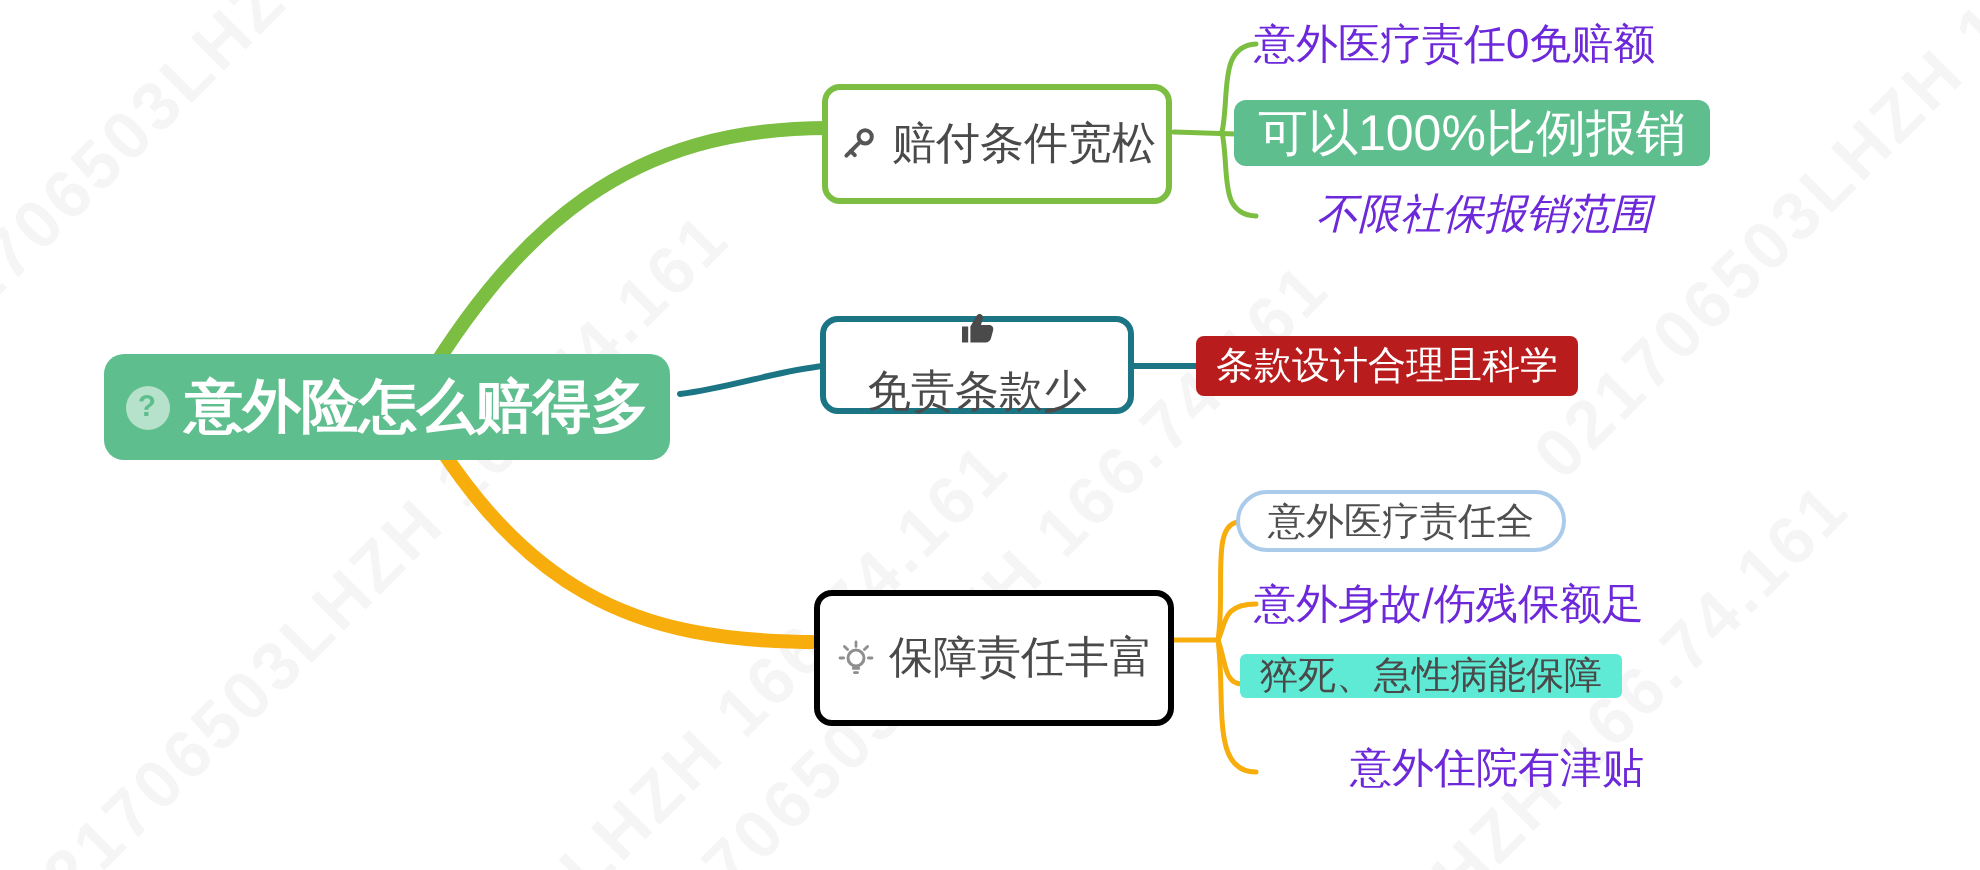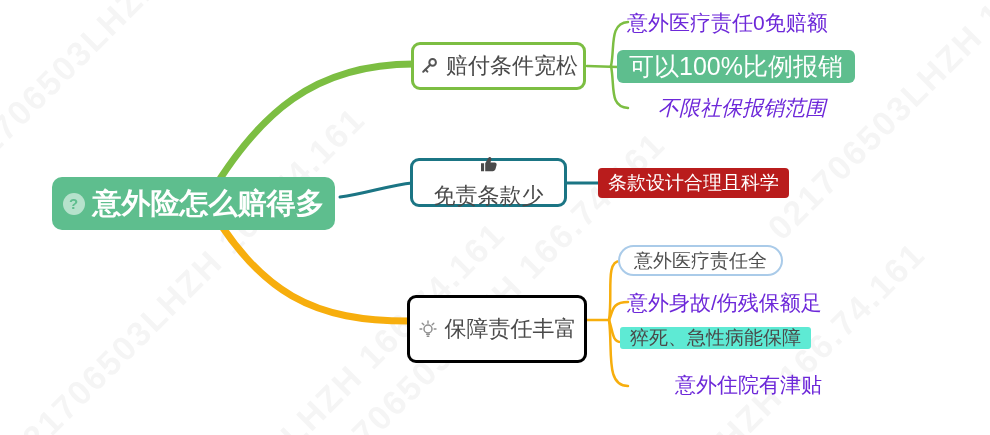--- a/index.html
+++ b/index.html
@@ -21,21 +21,21 @@
   .root-node{
     left:52px;top:177px;width:283px;height:53px;background:#5EBE8E;border-radius:10px;
     justify-content:center;gap:8px;color:#fff;font-size:29px;font-weight:700;
   }
   .q-icon{
     width:22px;height:22px;border-radius:50%;background:rgba(255,255,255,0.55);
     display:inline-flex;align-items:center;justify-content:center;flex:none;
     font-size:15px;font-weight:700;color:#5EBE8E;line-height:1;
   }
   .branch{background:#fff;border-radius:9px;gap:7px;color:#4a4a4a;font-size:22px;padding:0 11px;justify-content:center;}
-  .branch-1{left:411px;top:42px;width:175px;height:48px;border:3px solid #7CBE42;}
+  .branch-1{left:411px;top:42px;width:175px;height:60px;border:3px solid #7CBE42;}
   .branch-2{left:410px;top:158px;width:157px;height:49px;border:3px solid #1B7584;flex-direction:column;}
   .branch-3{left:407px;top:295px;width:180px;height:68px;border:3px solid #000000;}
   .branch .bicon{flex:none;display:inline-flex;}
   .plain-child{font-size:21px;color:#6d28d9;line-height:26px;}
   .green-box{
     left:617px;top:50px;height:33px;background:#5EBE8E;border-radius:6px;
     color:#fff;font-size:25px;padding:0 12px;justify-content:center;
   }
   .red-box{
     left:598px;top:168px;height:30px;background:#b91c1c;border-radius:4px;

